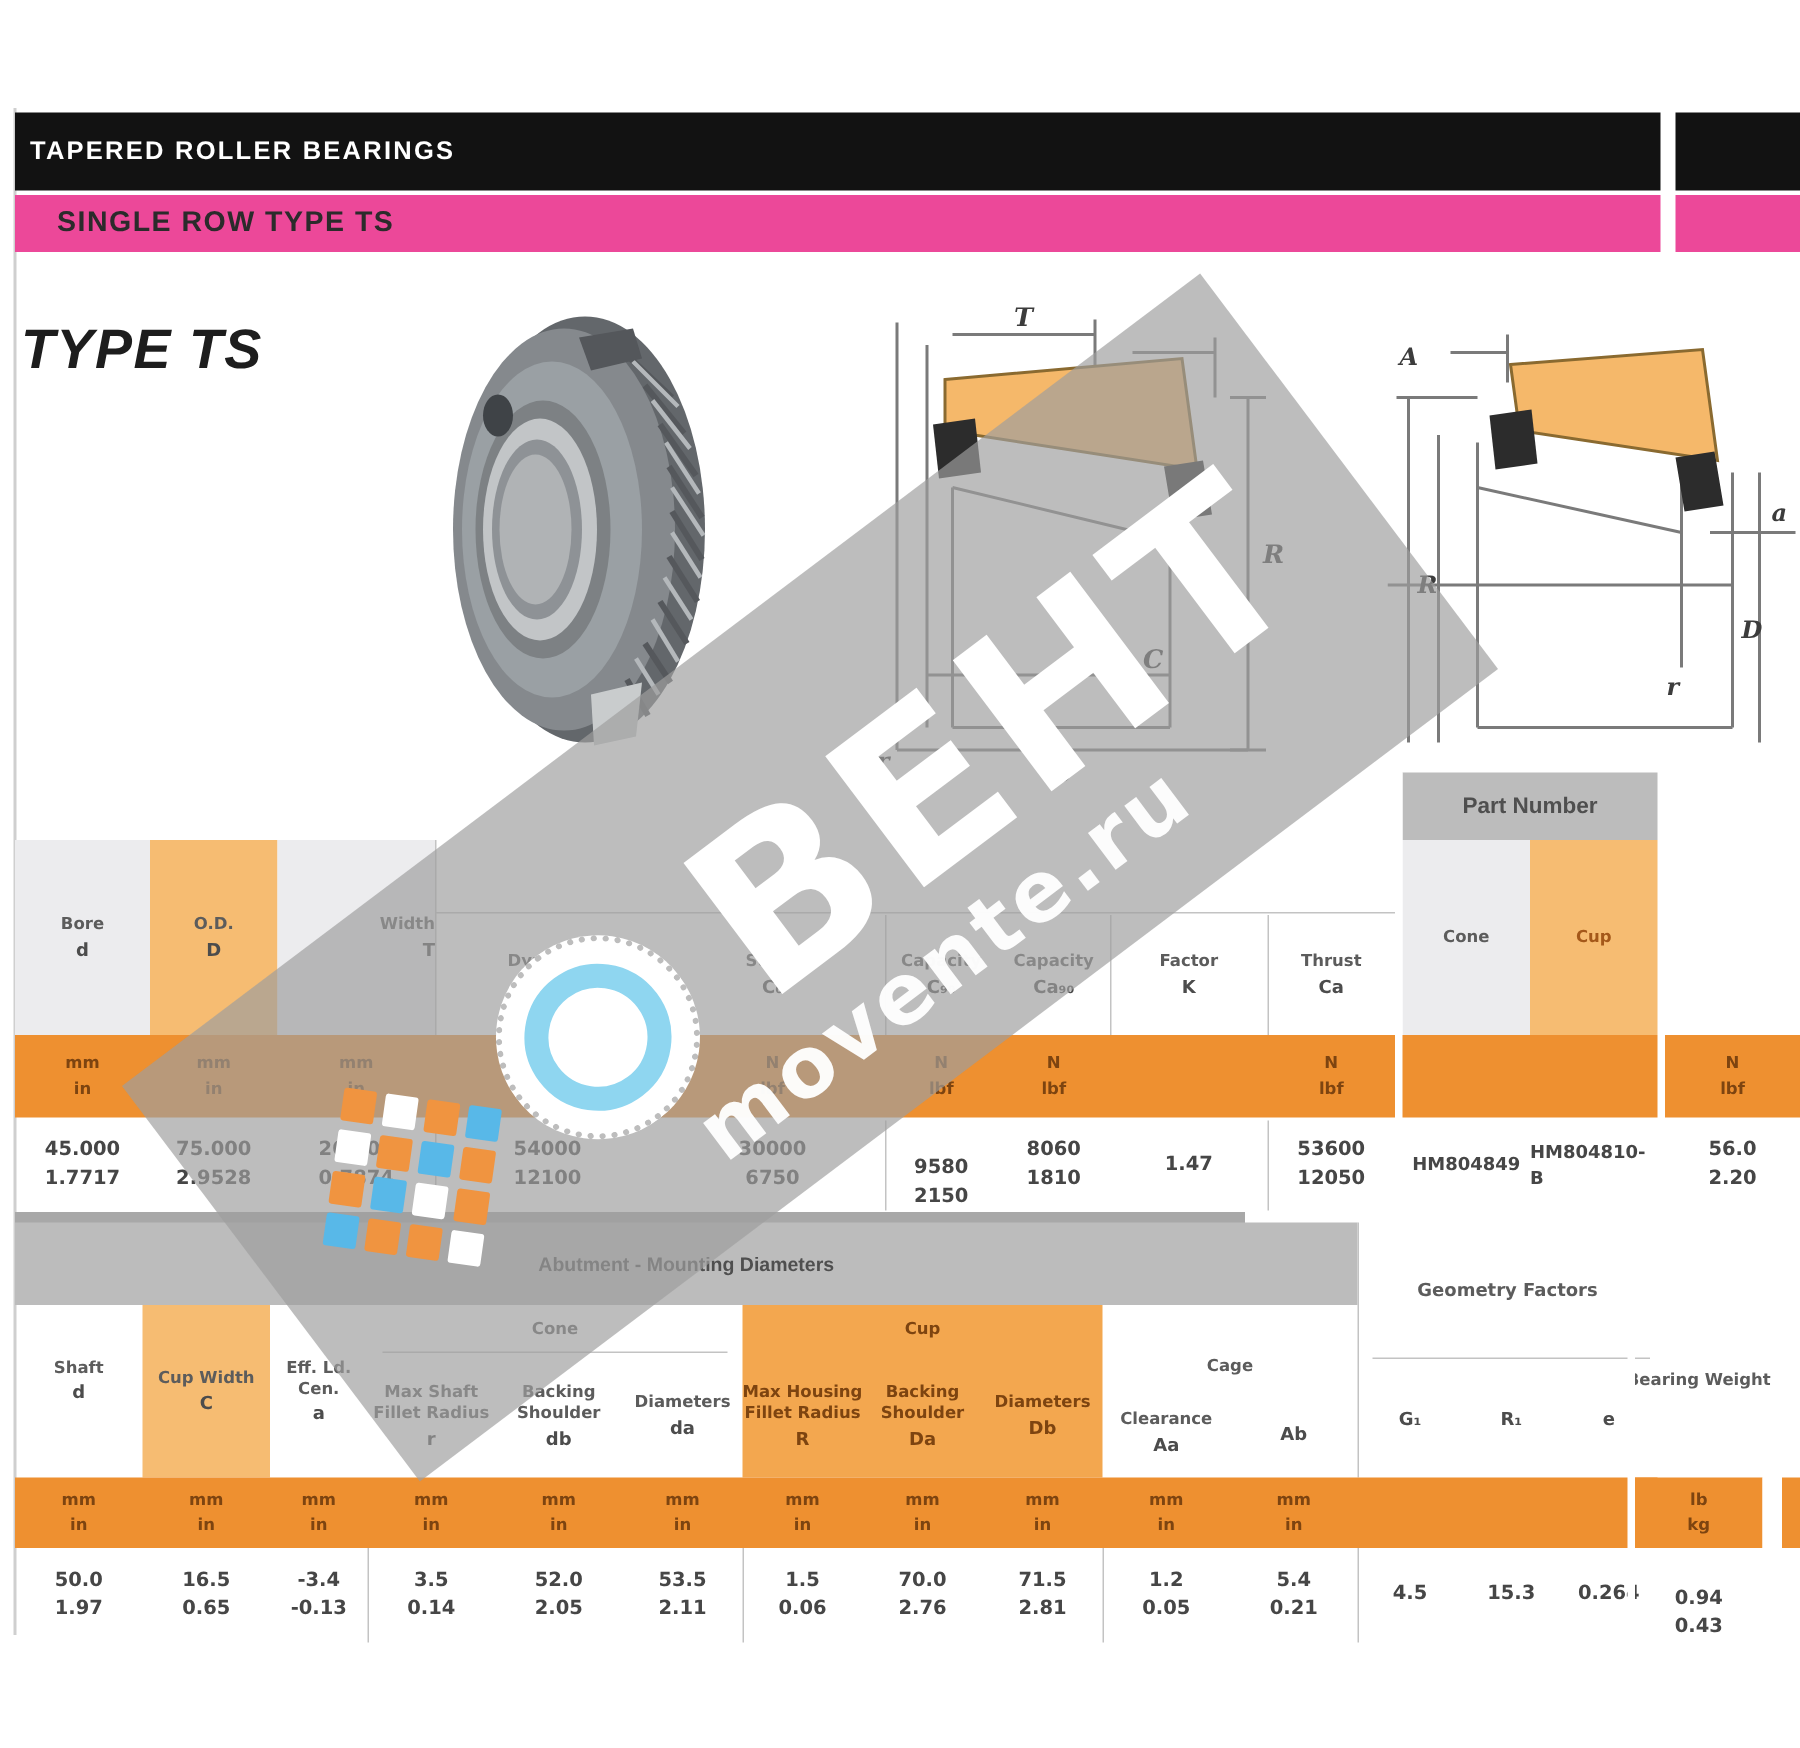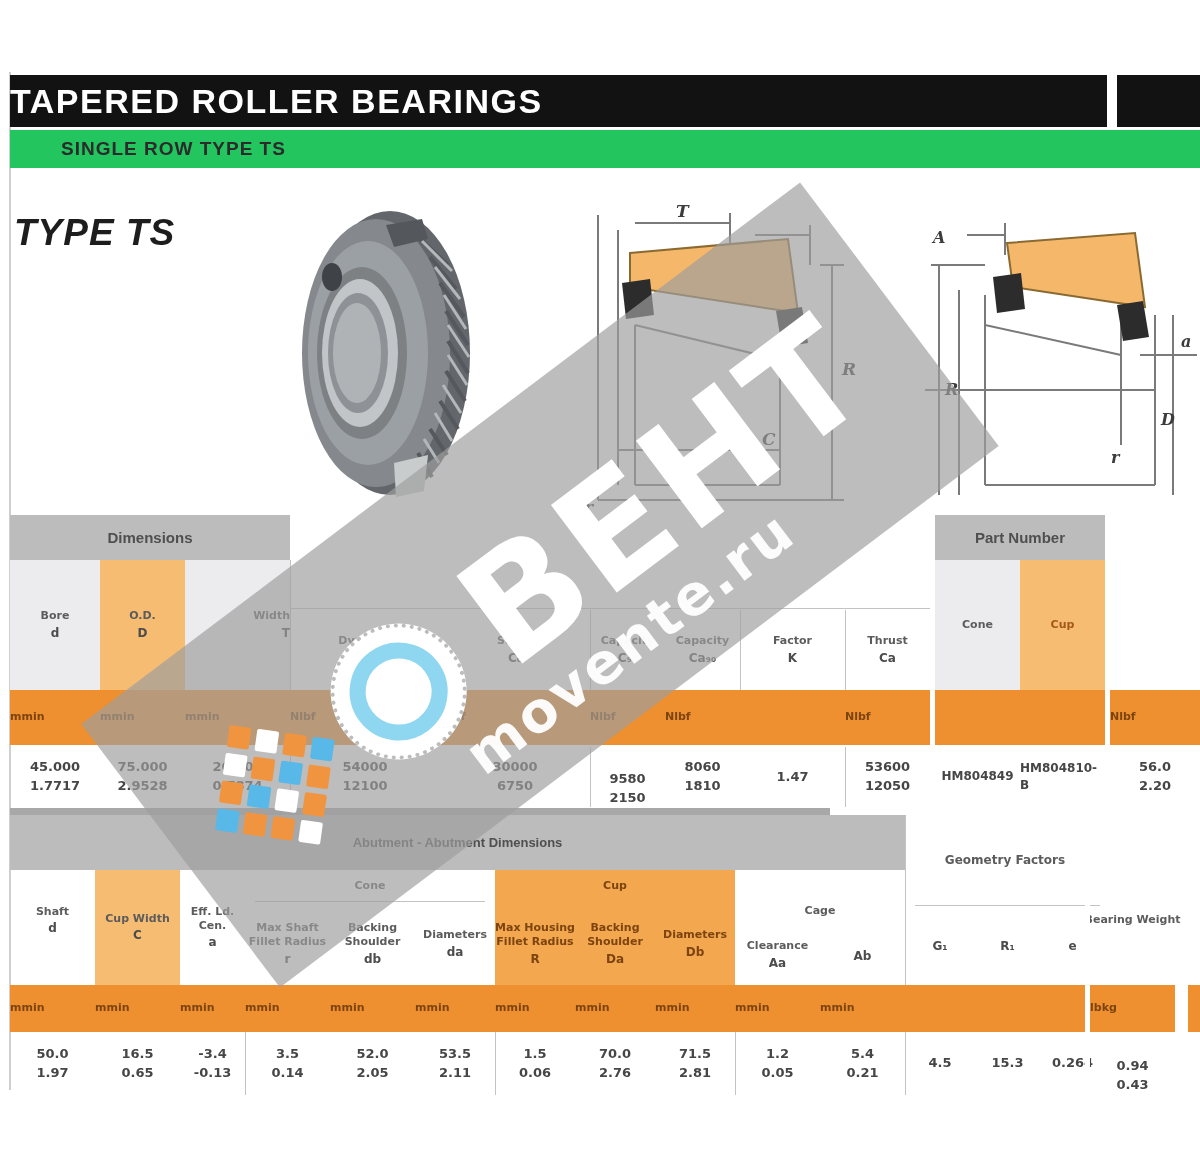--- a/index.html
+++ b/index.html
@@ -1,37 +1,37 @@
 <!DOCTYPE html>
 <html><head>
 <meta charset="utf-8">
 <style>
   html,body{margin:0;padding:0;background:#fff;}
   #page{position:relative;width:1200px;height:1165px;background:#ffffff;overflow:hidden;
         font-family:"Liberation Sans",sans-serif;}
   .abs{position:absolute;}
   .bar-black{background:#121212;color:#fff;display:flex;align-items:center;}
-  .bar-gray{background:#22c55e;color:#222;display:flex;align-items:center;padding-left:23px;}
-  .title-text{font-weight:bold;font-size:34px;letter-spacing:1.5px;white-space:nowrap;}
+  .bar-gray{background:#ec4899;color:#222;display:flex;align-items:center;}
+  .title-text{font-weight:bold;font-size:17px;letter-spacing:1.5px;white-space:nowrap;margin-left:10px;}
   .subtitle-text{font-weight:bold;font-size:19px;letter-spacing:1px;padding-left:28px;color:#2b2b2b;}
   .type-heading{font-weight:bold;font-style:italic;font-size:37px;color:#1d1d1d;letter-spacing:1px;}
   .page-edge{background:#cfcfcf;}
 
   
   .tband{background:#bcbcbc;color:#4f4f4f;display:flex;align-items:center;justify-content:center;
          font-weight:bold;font-size:15px;}
   .cell-gray{background:#ececee;}
   .cell-orange{background:#f6bc72;}
   .cell-orange2{background:#f3a74f;}
   .unit-band{background:#ee9030;}
   .hdr{display:flex;flex-direction:column;align-items:center;justify-content:center;
        color:#5c5c5c;font-size:11px;font-weight:bold;text-align:center;line-height:1.25;
        font-family:"DejaVu Sans",sans-serif;}
   .hdr .sym{font-size:12px;margin-top:3px;color:#4c4c4c;}
-  .unit{display:flex;flex-direction:row;align-items:center;
+  .unit{display:flex;flex-direction:column;align-items:center;justify-content:center;
         color:#7d4410;font-weight:bold;font-size:11px;line-height:1.5;
         font-family:"DejaVu Sans",sans-serif;}
   .val{display:flex;flex-direction:column;align-items:center;justify-content:center;
        color:#464646;font-weight:bold;font-size:13px;line-height:1.45;
        font-family:"DejaVu Sans",sans-serif;}
   .vline{background:#c3c3c3;width:1px;}
   .hline{background:#c3c3c3;height:1px;}
   .grp-title{display:flex;align-items:center;justify-content:center;color:#5c5c5c;
              font-weight:bold;font-size:11px;font-family:"DejaVu Sans",sans-serif;}
 
@@ -157,23 +157,20 @@
       <text x="8" y="48">A</text>
       <text x="256" y="152">a</text>
       <text x="20" y="200">R</text>
       <text x="186" y="268">r</text>
       <text x="236" y="230">D</text>
     </g>
   </svg>
 
   <div class="abs" style="left:10px;top:515px;width:1190px;height:300px;">
 
-    <div class="abs tband" style="left:0;top:0;width:280px;height:45px;">
-      <span>Dimensions</span>
-    </div>
     <div class="abs tband" style="left:925px;top:0;width:170px;height:45px;">
       <span>Part Number</span>
     </div>
 
     <div class="abs cell-gray hdr" style="left:0;top:45px;width:90px;height:130px;">
       <span>Bore</span>
       <span class="sym">d</span>
     </div>
     <div class="abs cell-orange hdr" style="left:90px;top:45px;width:85px;height:130px;">
       <span>O.D.</span>
@@ -309,21 +306,21 @@
 
     <div class="abs vline" style="left:280px;top:232px;height:60px;"></div>
     <div class="abs vline" style="left:580px;top:232px;height:60px;"></div>
     <div class="abs vline" style="left:835px;top:232px;height:60px;"></div>
     <div class="abs" style="left:0;top:293px;width:820px;height:11px;background:#a8a8a8;"></div>
   </div>
 
   <div class="abs" style="left:10px;top:815px;width:1190px;height:280px;">
 
     <div class="abs tband" style="left:0;top:0;width:895px;height:55px;font-size:13px;">
-      <span>Abutment - Abutment Dimensions</span>
+      <span>Abutment - Mounting Diameters</span>
     </div>
 
     <div class="abs hdr" style="left:0;top:55px;width:85px;height:101px;">
       <span>Shaft</span>
         <span class="sym">d</span>
     </div>
     <div class="abs cell-orange hdr" style="left:85px;top:55px;width:85px;height:115px;">
       <span>Cup Width</span>
         <span class="sym">C</span>
     </div>

